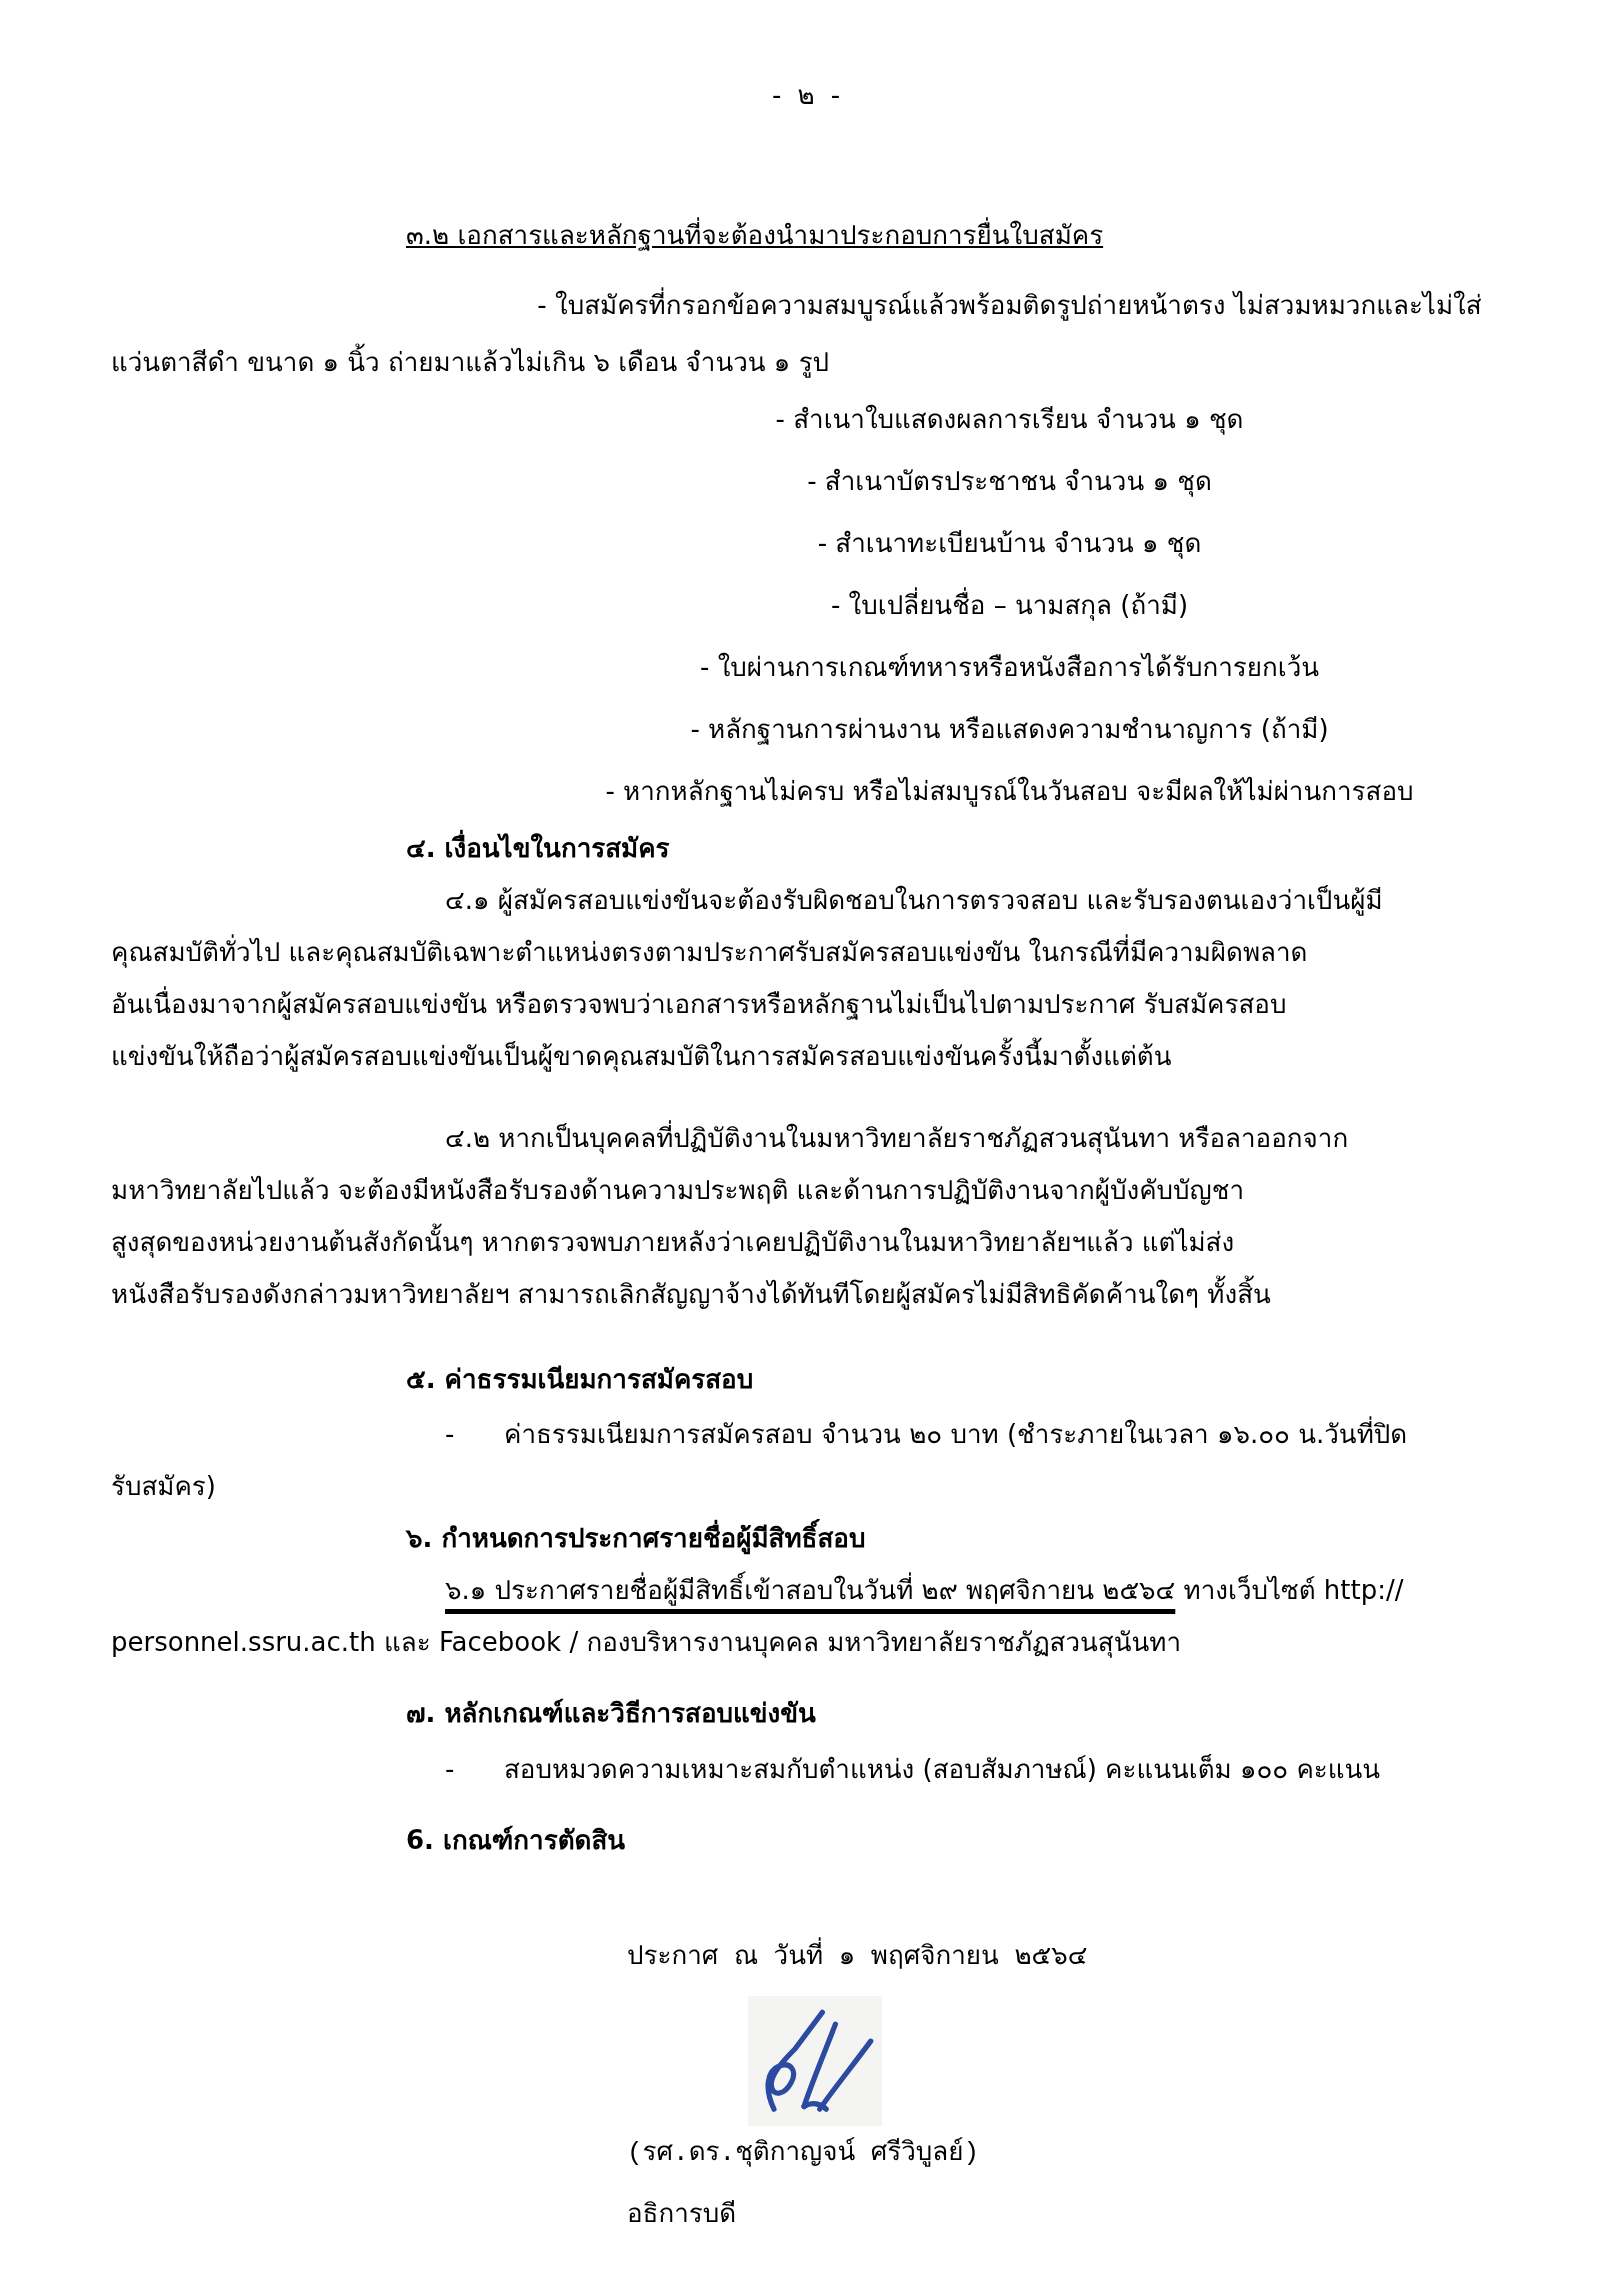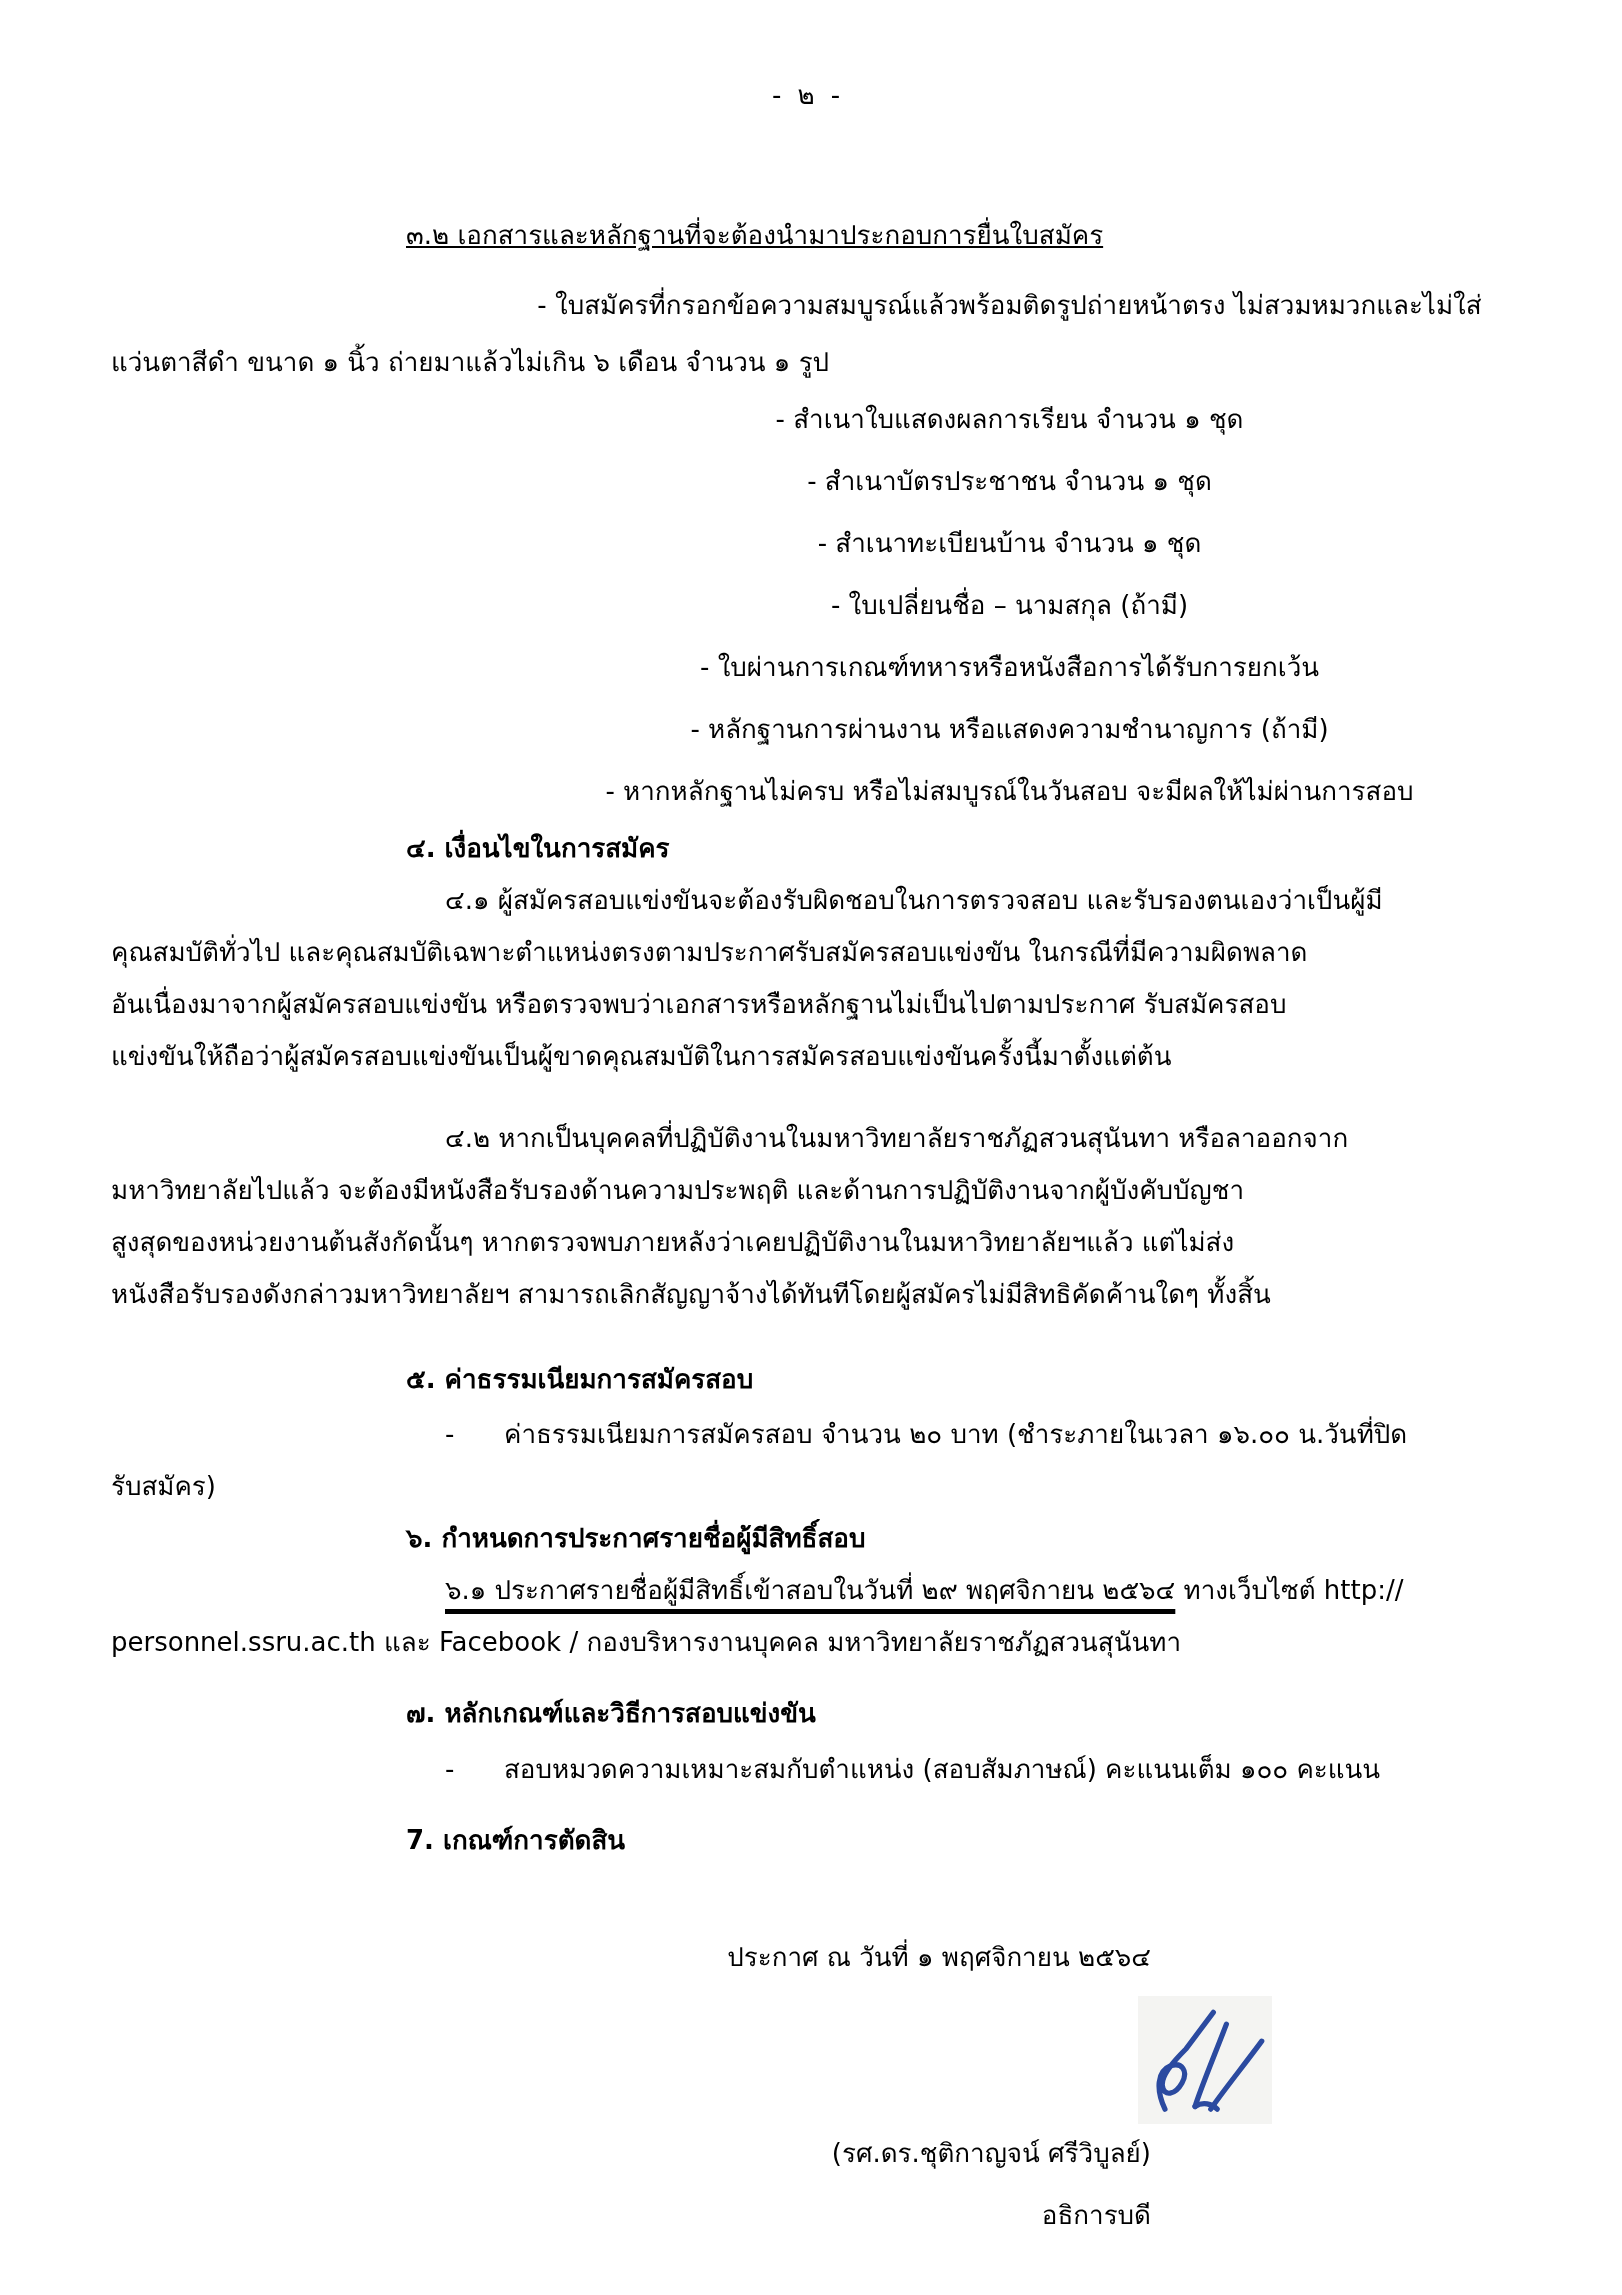--- a/index.html
+++ b/index.html
@@ -66,21 +66,22 @@
   .mt-s5l1     { margin-top: 3.3px; }
   .mt-s7h      { margin-top: 19.6px; }
   .mt-s7l1     { margin-top: 3.3px; }
   .mt-s8h      { margin-top: 19.6px; }
   .mt-s8l1     { margin-top: 3.3px; }
   .mt-issued   { margin-top: 65px; }
 
   .footer-col {
     width: 524px;
     margin-left: 516px;
-    text-align: right;
+    text-align: left;
+    font-family: Liberation Mono, monospace;
   }
   .issued-line {
     line-height: 52px;
     min-height: 52px;
   }
   .sig-wrap {
     margin-top: 13px;
     height: 124px;
     position: relative;
   }
@@ -134,21 +135,21 @@
   <div class="line sub-indent mt-s5l1"><span class="dash">-</span><span>ค่าธรรมเนียมการสมัครสอบ  จำนวน ๒๐ บาท (ชำระภายในเวลา ๑๖.๐๐ น.วันที่ปิด</span></div>
   <div class="line">รับสมัคร)</div>
 
   <div class="line heading">๖. กำหนดการประกาศรายชื่อผู้มีสิทธิ์สอบ</div>
   <div class="line sub-indent"><span class="u-part">๖.๑  ประกาศรายชื่อผู้มีสิทธิ์เข้าสอบในวันที่ ๒๙ พฤศจิกายน ๒๕๖๔</span><span> ทางเว็บไซต์ http://</span></div>
   <div class="line">personnel.ssru.ac.th  และ   Facebook / กองบริหารงานบุคคล มหาวิทยาลัยราชภัฏสวนสุนันทา</div>
 
   <div class="line heading mt-s7h">๗. หลักเกณฑ์และวิธีการสอบแข่งขัน</div>
   <div class="line sub-indent mt-s7l1"><span class="dash">-</span><span>สอบหมวดความเหมาะสมกับตำแหน่ง (สอบสัมภาษณ์) คะแนนเต็ม ๑๐๐ คะแนน</span></div>
 
-  <div class="line heading mt-s8h">7. เกณฑ์การตัดสิน</div>
+  <div class="line heading mt-s8h">6. เกณฑ์การตัดสิน</div>
 
   <div class="footer-col mt-issued">
     <div class="issued-line">ประกาศ ณ  วันที่   ๑ พฤศจิกายน ๒๕๖๔</div>
     <div class="sig-wrap">
       <span class="sig-box">
         <svg width="131" height="119" viewBox="0 0 200 182" xmlns="http://www.w3.org/2000/svg">
           <g fill="none" stroke="#2b4aa0" stroke-width="8" stroke-linecap="round">
             <path d="M38 170 C 24 140, 26 112, 46 104 C 64 97, 74 112, 64 130 C 54 148, 36 152, 34 134 C 32 118, 52 96, 70 78 L 112 22"></path>
             <path d="M84 166 C 92 140, 112 92, 132 40"></path>
             <path d="M108 170 C 124 146, 158 104, 186 66"></path>

